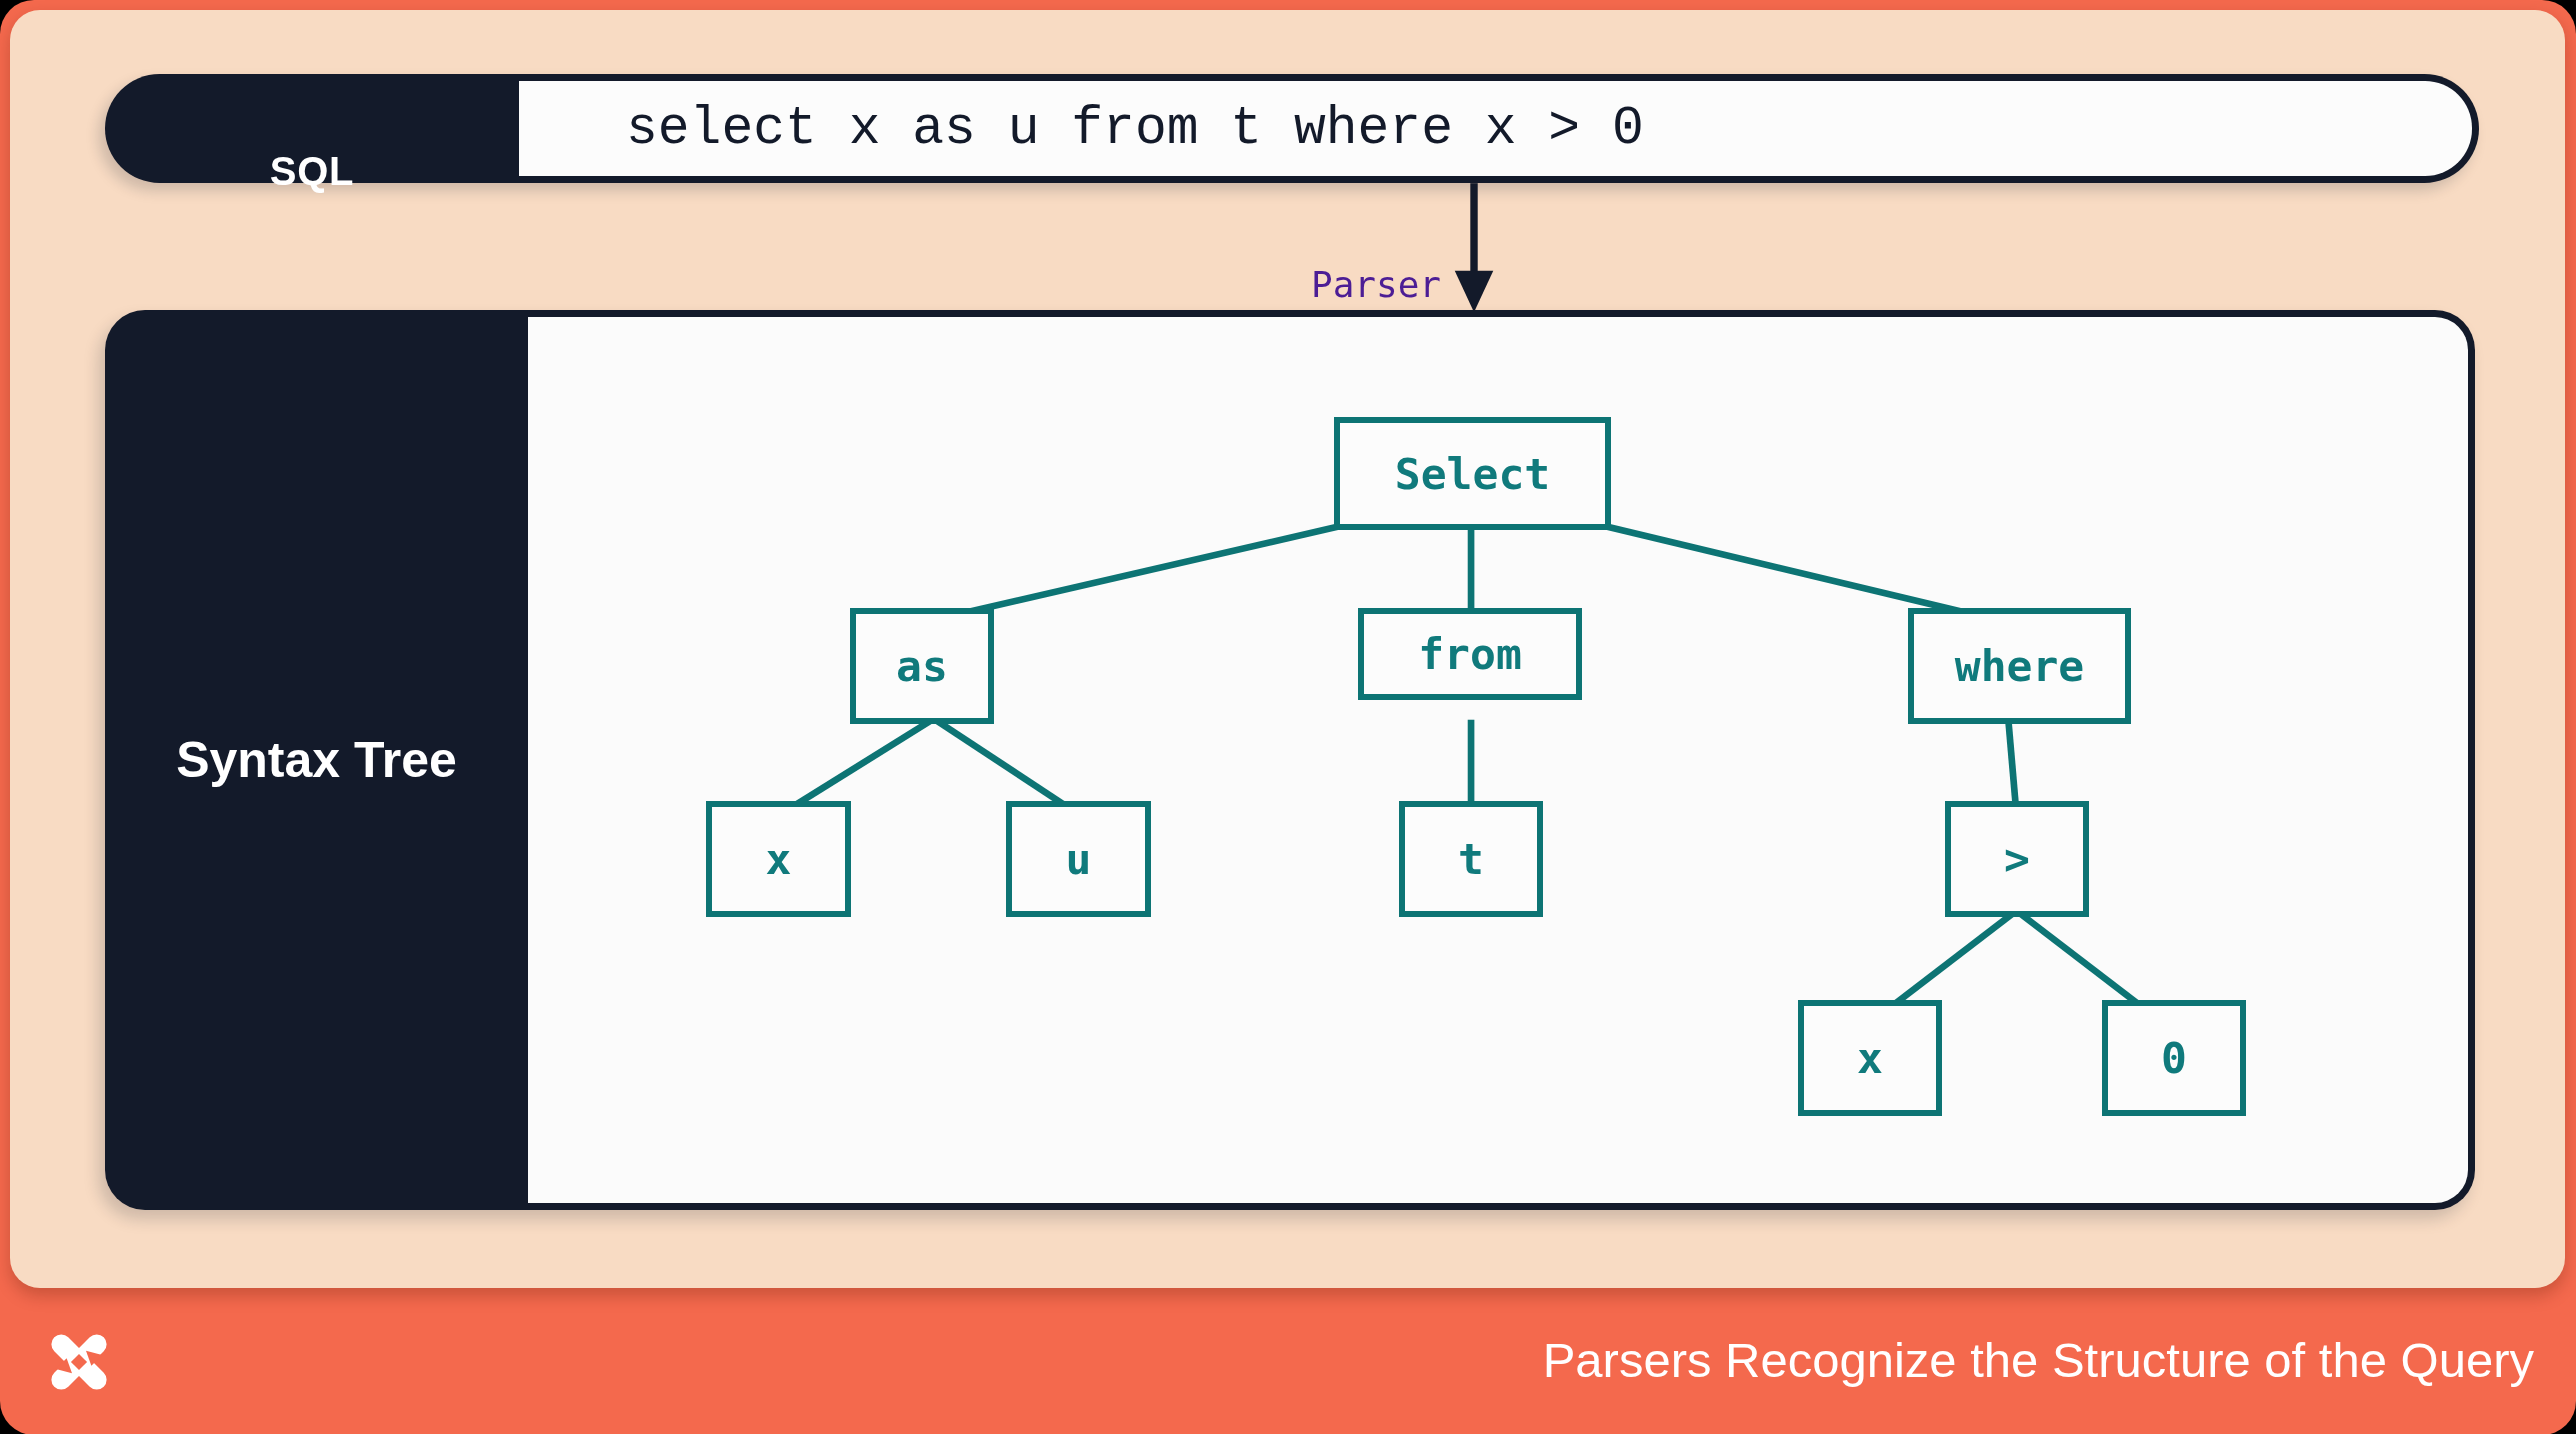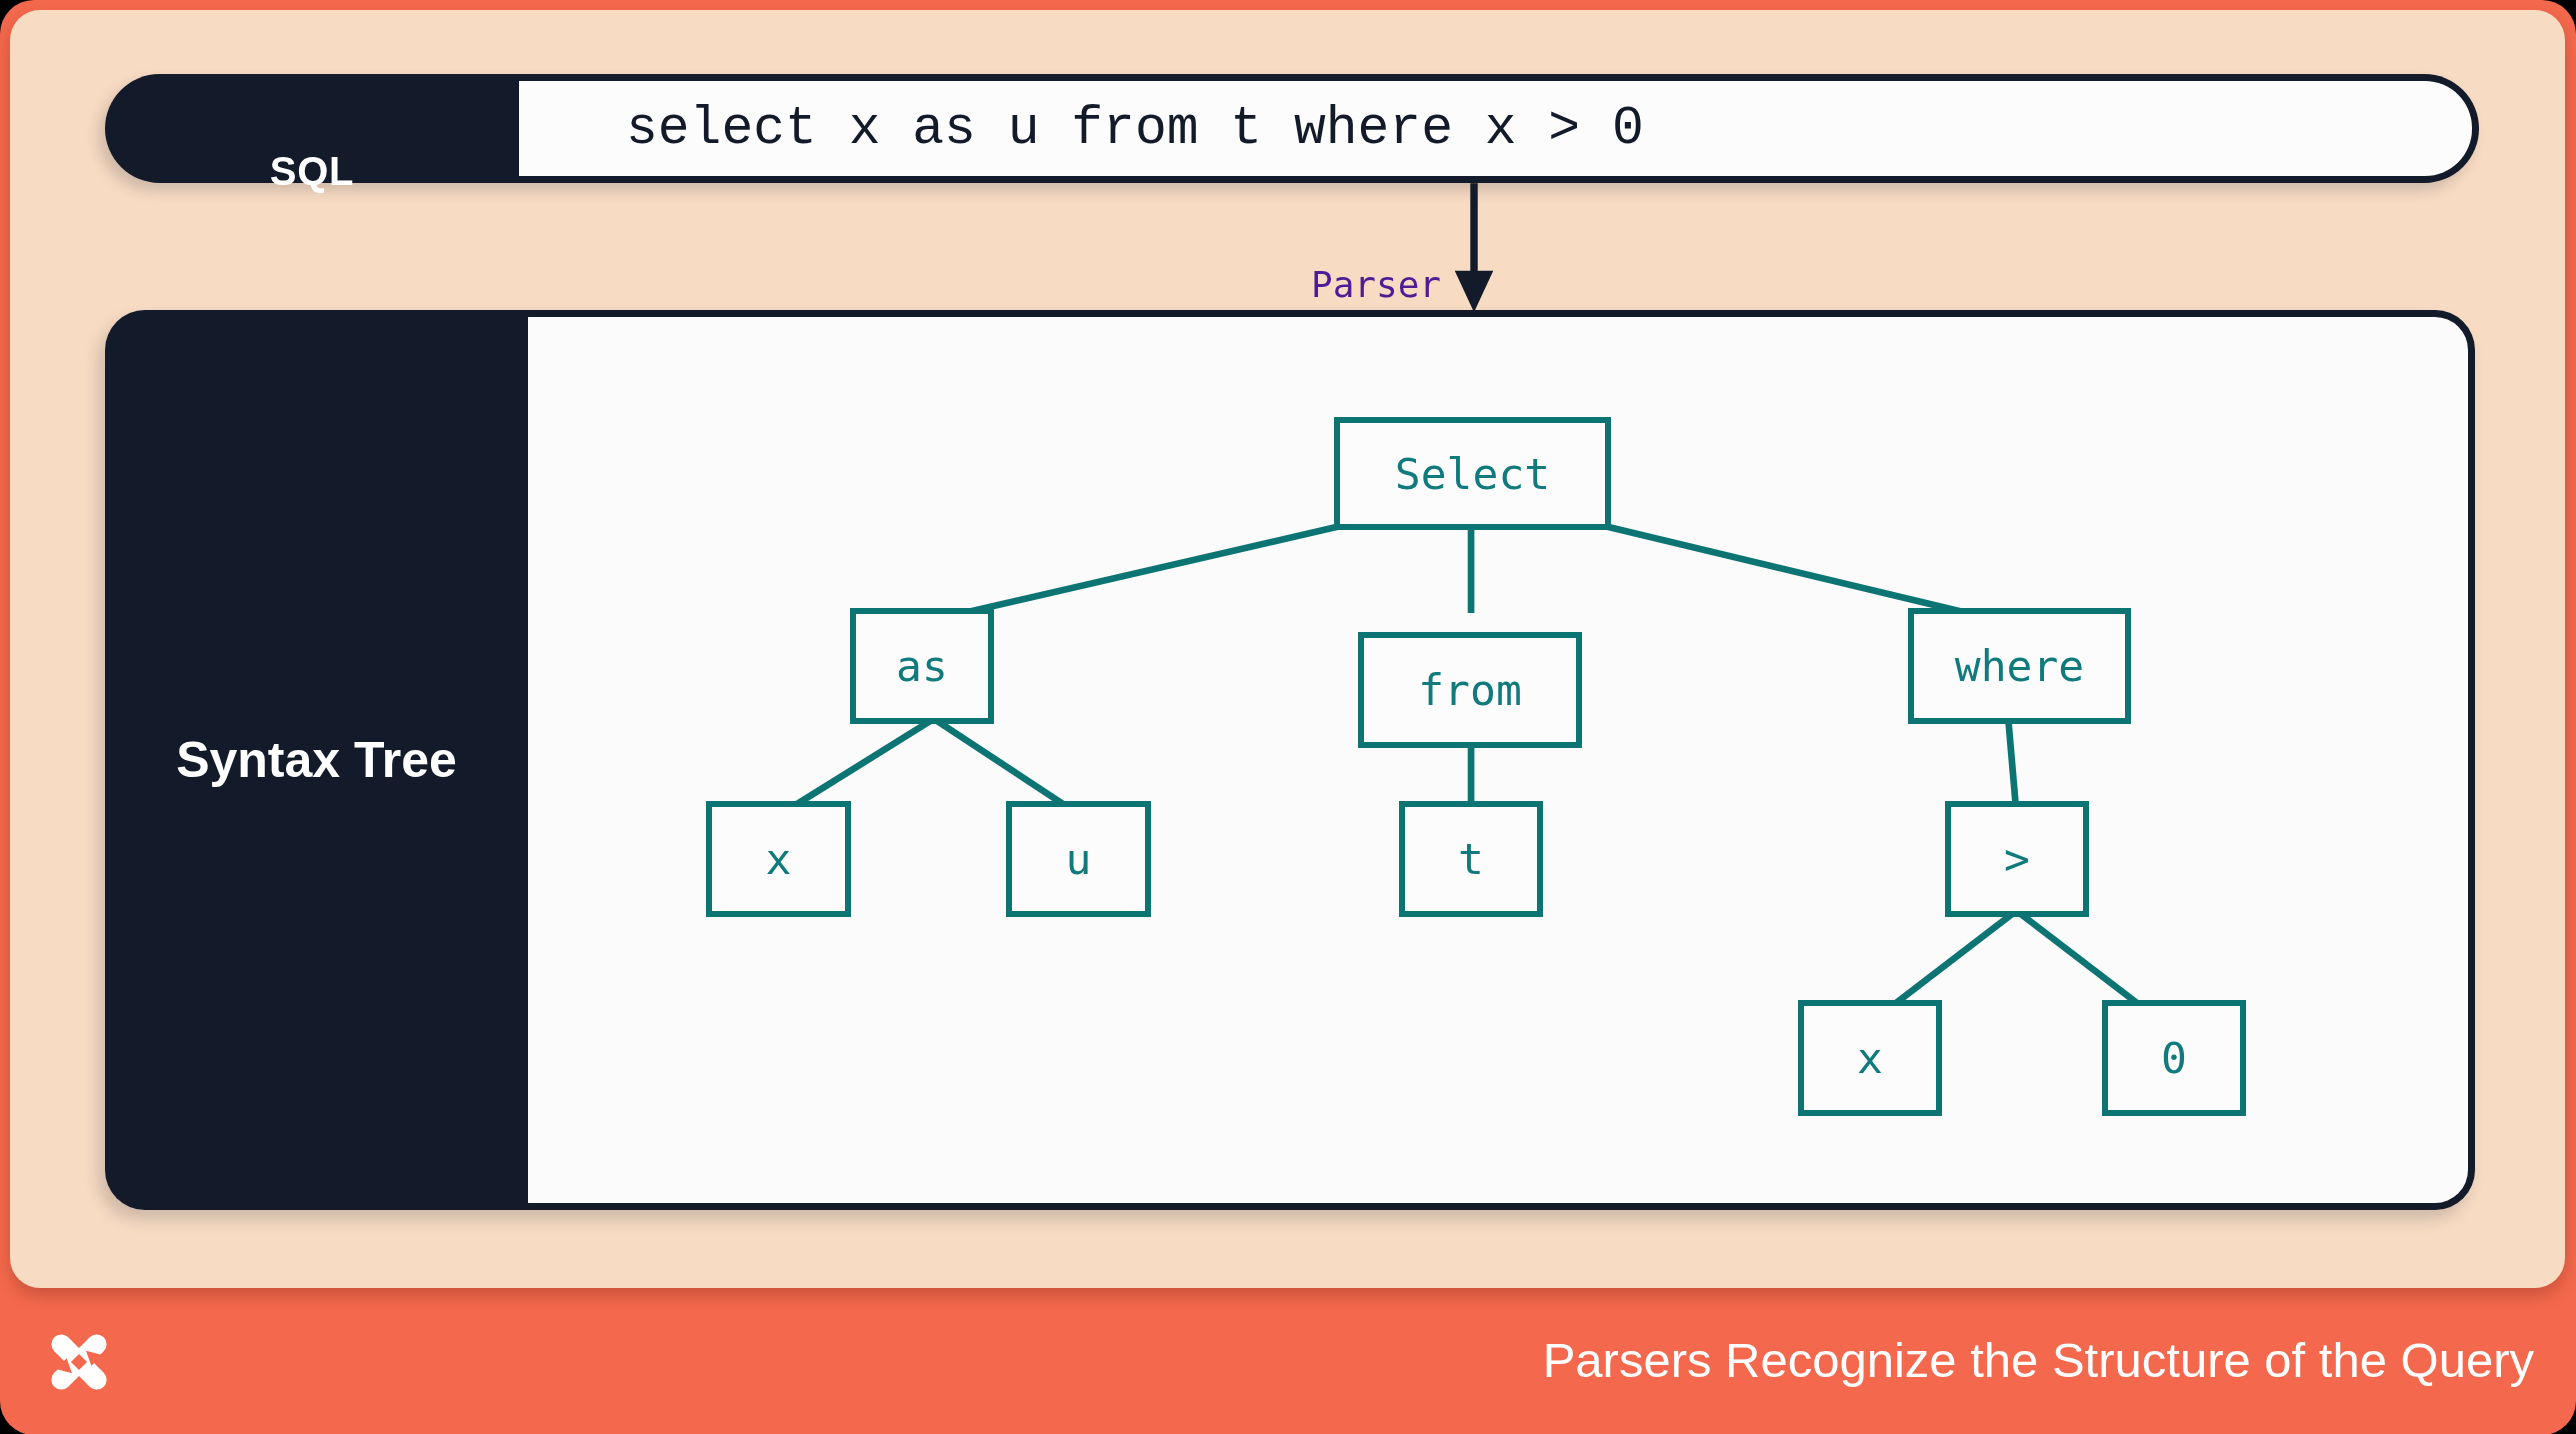--- a/index.html
+++ b/index.html
@@ -22,21 +22,21 @@
   
   .tree-panel{position:absolute;left:105px;top:310px;width:2370px;height:900px;background:#131a2a;
         border-radius:40px;box-shadow:-6px 9px 16.3px rgba(19,26,42,.18);}
   .tree-sidebar{position:absolute;left:0;top:0;width:423px;height:100%;display:flex;align-items:center;
         justify-content:center;color:#ffffff;font-weight:700;font-size:50px;}
   .tree-content{position:absolute;left:423px;top:7.4px;right:7.4px;bottom:7.4px;background:#fbfbfb;
         border-radius:0 33px 33px 0;}
   
   .node{position:absolute;box-sizing:border-box;background:#fcfcfc;border:6px solid #0d7474;
         display:flex;align-items:center;justify-content:center;
-        font-family:"DejaVu Sans Mono",monospace;font-size:43px;color:#107a7c;}
+        font-family:"DejaVu Sans Mono",monospace;font-size:43px;color:#107a7c;font-weight:bold;}
   
   .footer-title{position:absolute;right:42px;top:1333px;color:#ffffff;font-weight:400;font-size:49px;line-height:55px;}
   .logo{position:absolute;left:41px;top:1324px;width:76px;height:76px;}
 </style>
 </head>
 <body>
 
 <div class="stage">
   <div class="frame">
 
@@ -67,21 +67,21 @@
         <line x1="1258" y1="971" x2="1072" y2="1087" stroke="#0d7474" stroke-width="9"></line>
         <line x1="1262" y1="971" x2="1438" y2="1087" stroke="#0d7474" stroke-width="9"></line>
         <line x1="1985" y1="971" x2="1985" y2="1087" stroke="#0d7474" stroke-width="9"></line>
         <line x1="2710" y1="971" x2="2720" y2="1087" stroke="#0d7474" stroke-width="9"></line>
         <line x1="2718" y1="1231" x2="2556" y2="1355" stroke="#0d7474" stroke-width="9"></line>
         <line x1="2724" y1="1231" x2="2886" y2="1355" stroke="#0d7474" stroke-width="9"></line>
       </svg>
     <div id="nodes">
         <div class="node" style="left: 1334px; top: 417px; width: 277px; height: 113px;">Select</div>
         <div class="node" style="left: 850px; top: 608px; width: 144px; height: 116px;">as</div>
-        <div class="node" style="left: 1358px; top: 608px; width: 224px; height: 116px; margin-top: 24px;">from</div>
+        <div class="node" style="left: 1358px; top: 608px; width: 224px; height: 92px;">from</div>
         <div class="node" style="left: 1908px; top: 608px; width: 223px; height: 116px;">where</div>
         <div class="node" style="left: 706px; top: 801px; width: 145px; height: 116px;">x</div>
         <div class="node" style="left: 1006px; top: 801px; width: 145px; height: 116px;">u</div>
         <div class="node" style="left: 1399px; top: 801px; width: 144px; height: 116px;">t</div>
         <div class="node" style="left: 1945px; top: 801px; width: 144px; height: 116px;">&gt;</div>
         <div class="node" style="left: 1798px; top: 1000px; width: 144px; height: 116px;">x</div>
         <div class="node" style="left: 2102px; top: 1000px; width: 144px; height: 116px;">0</div>
       </div>
 
     <svg class="logo" viewBox="0 0 100 100">

